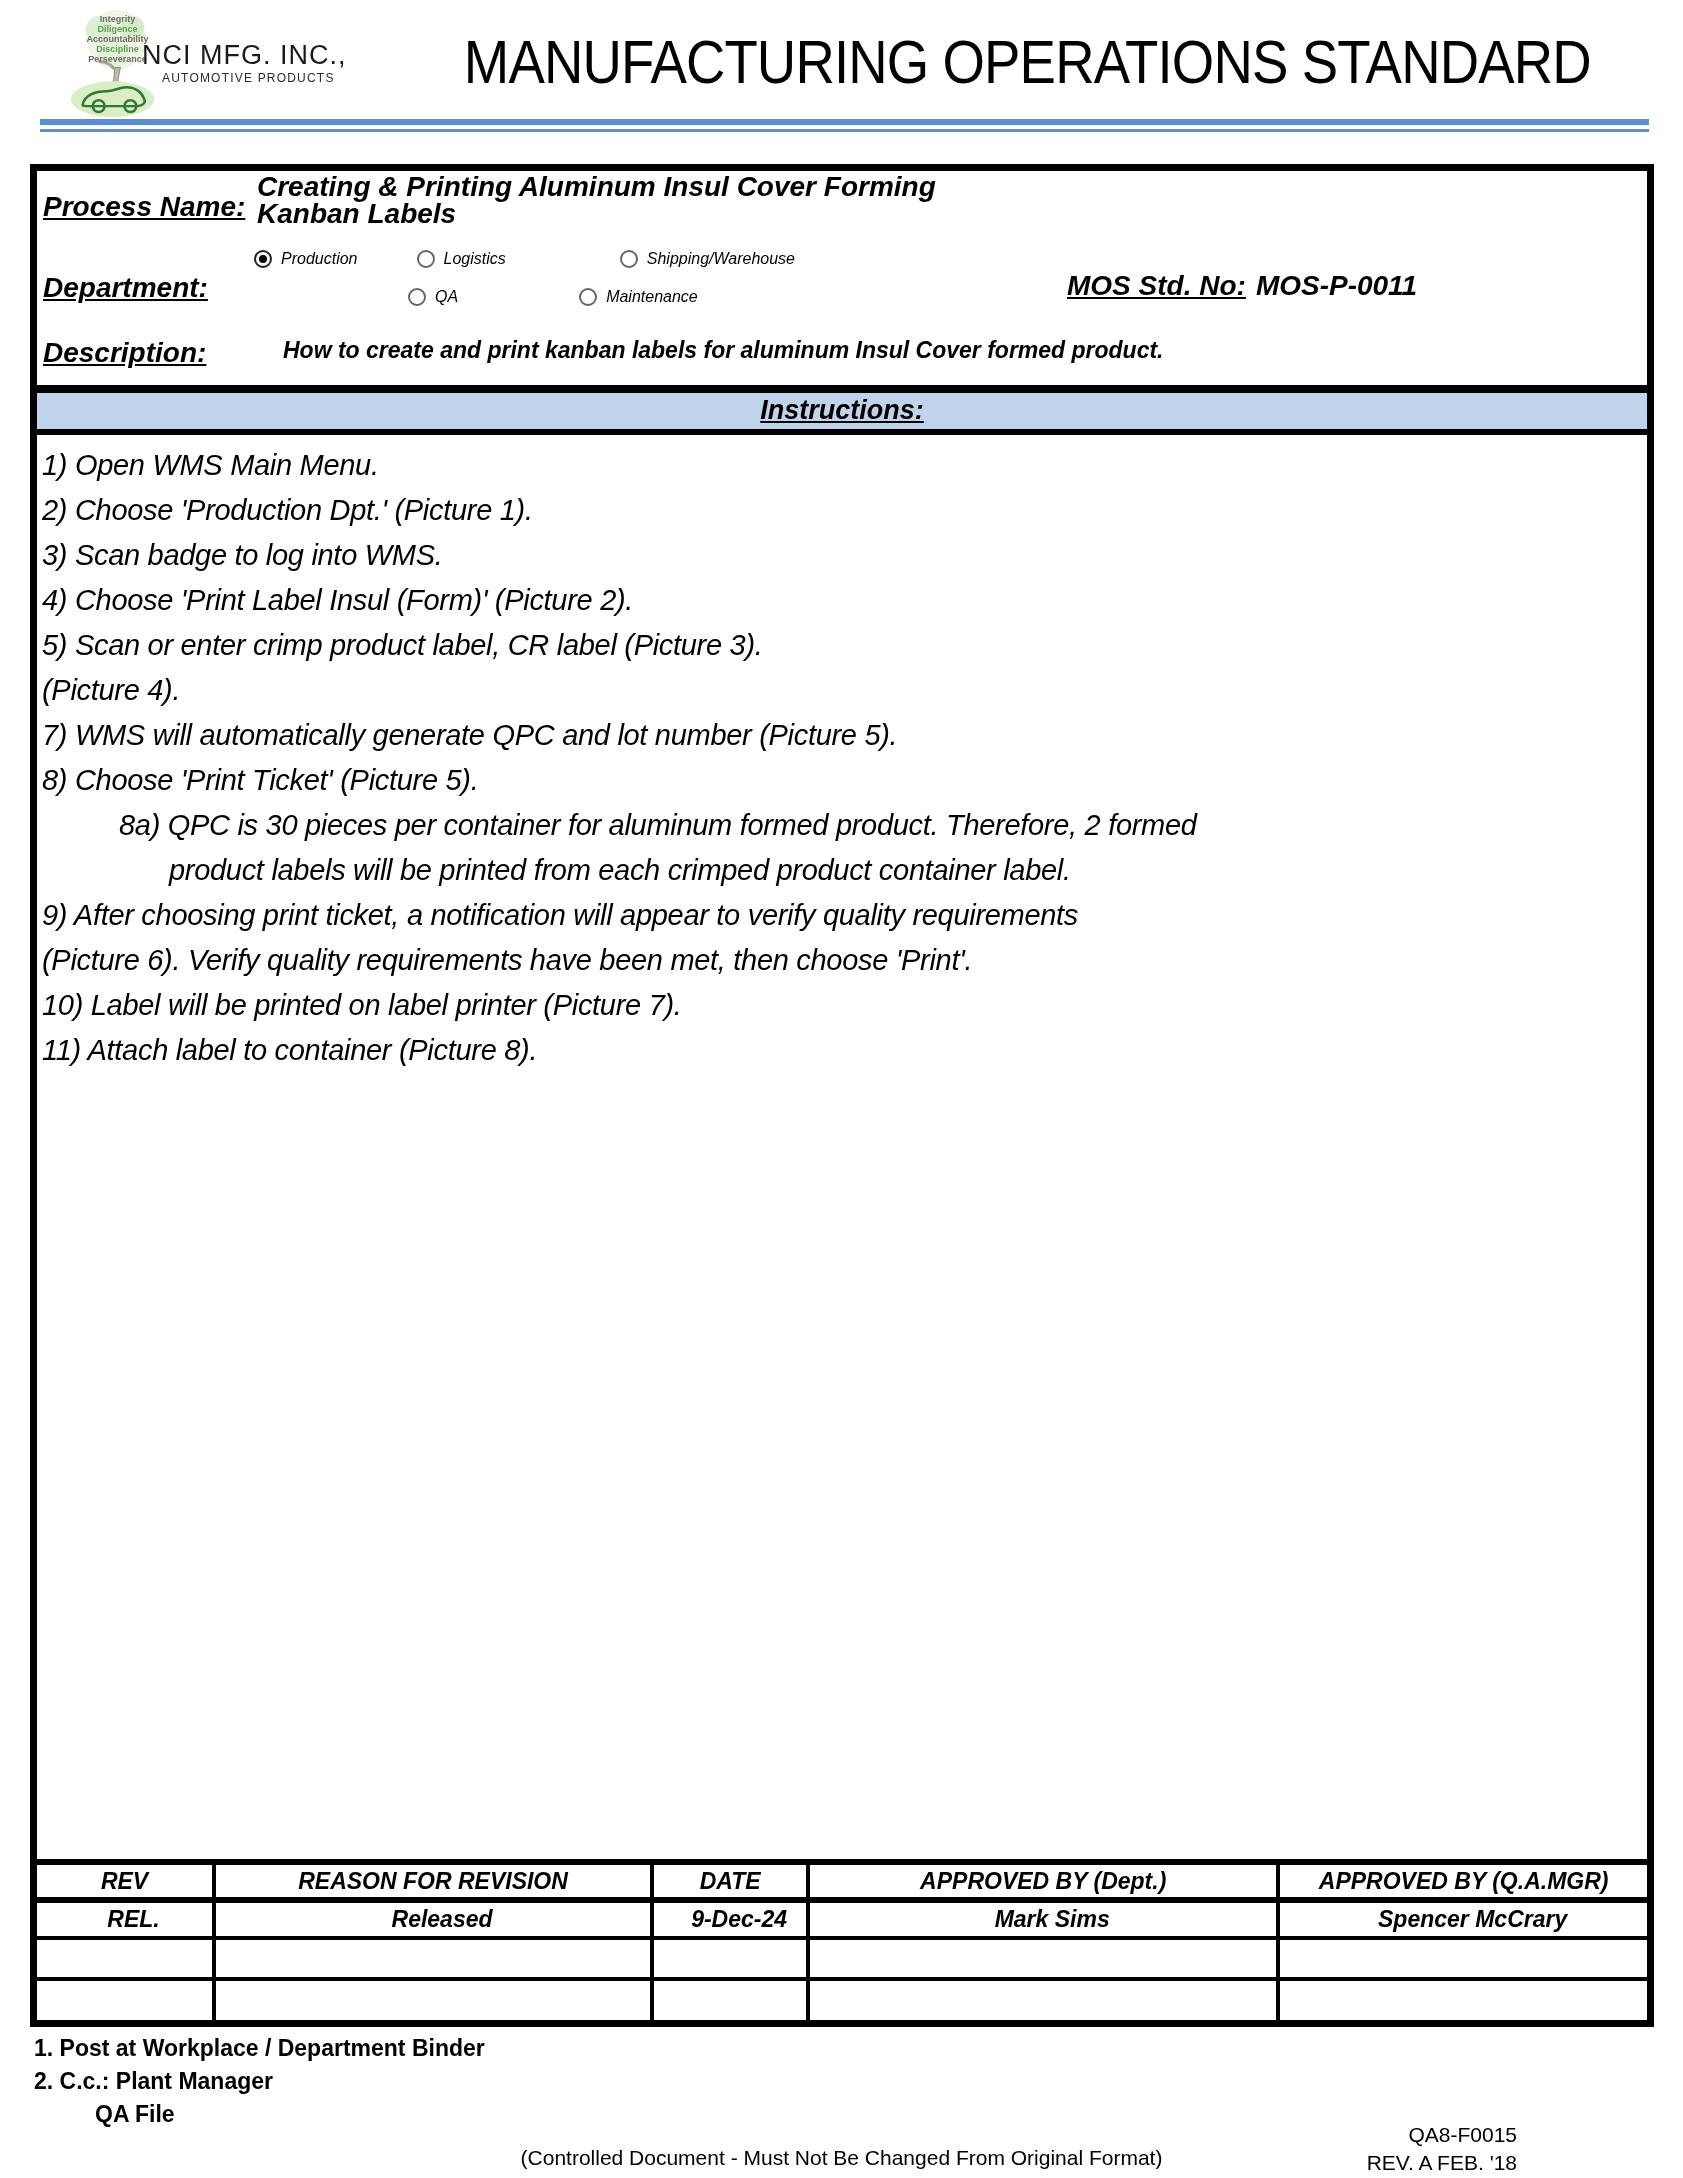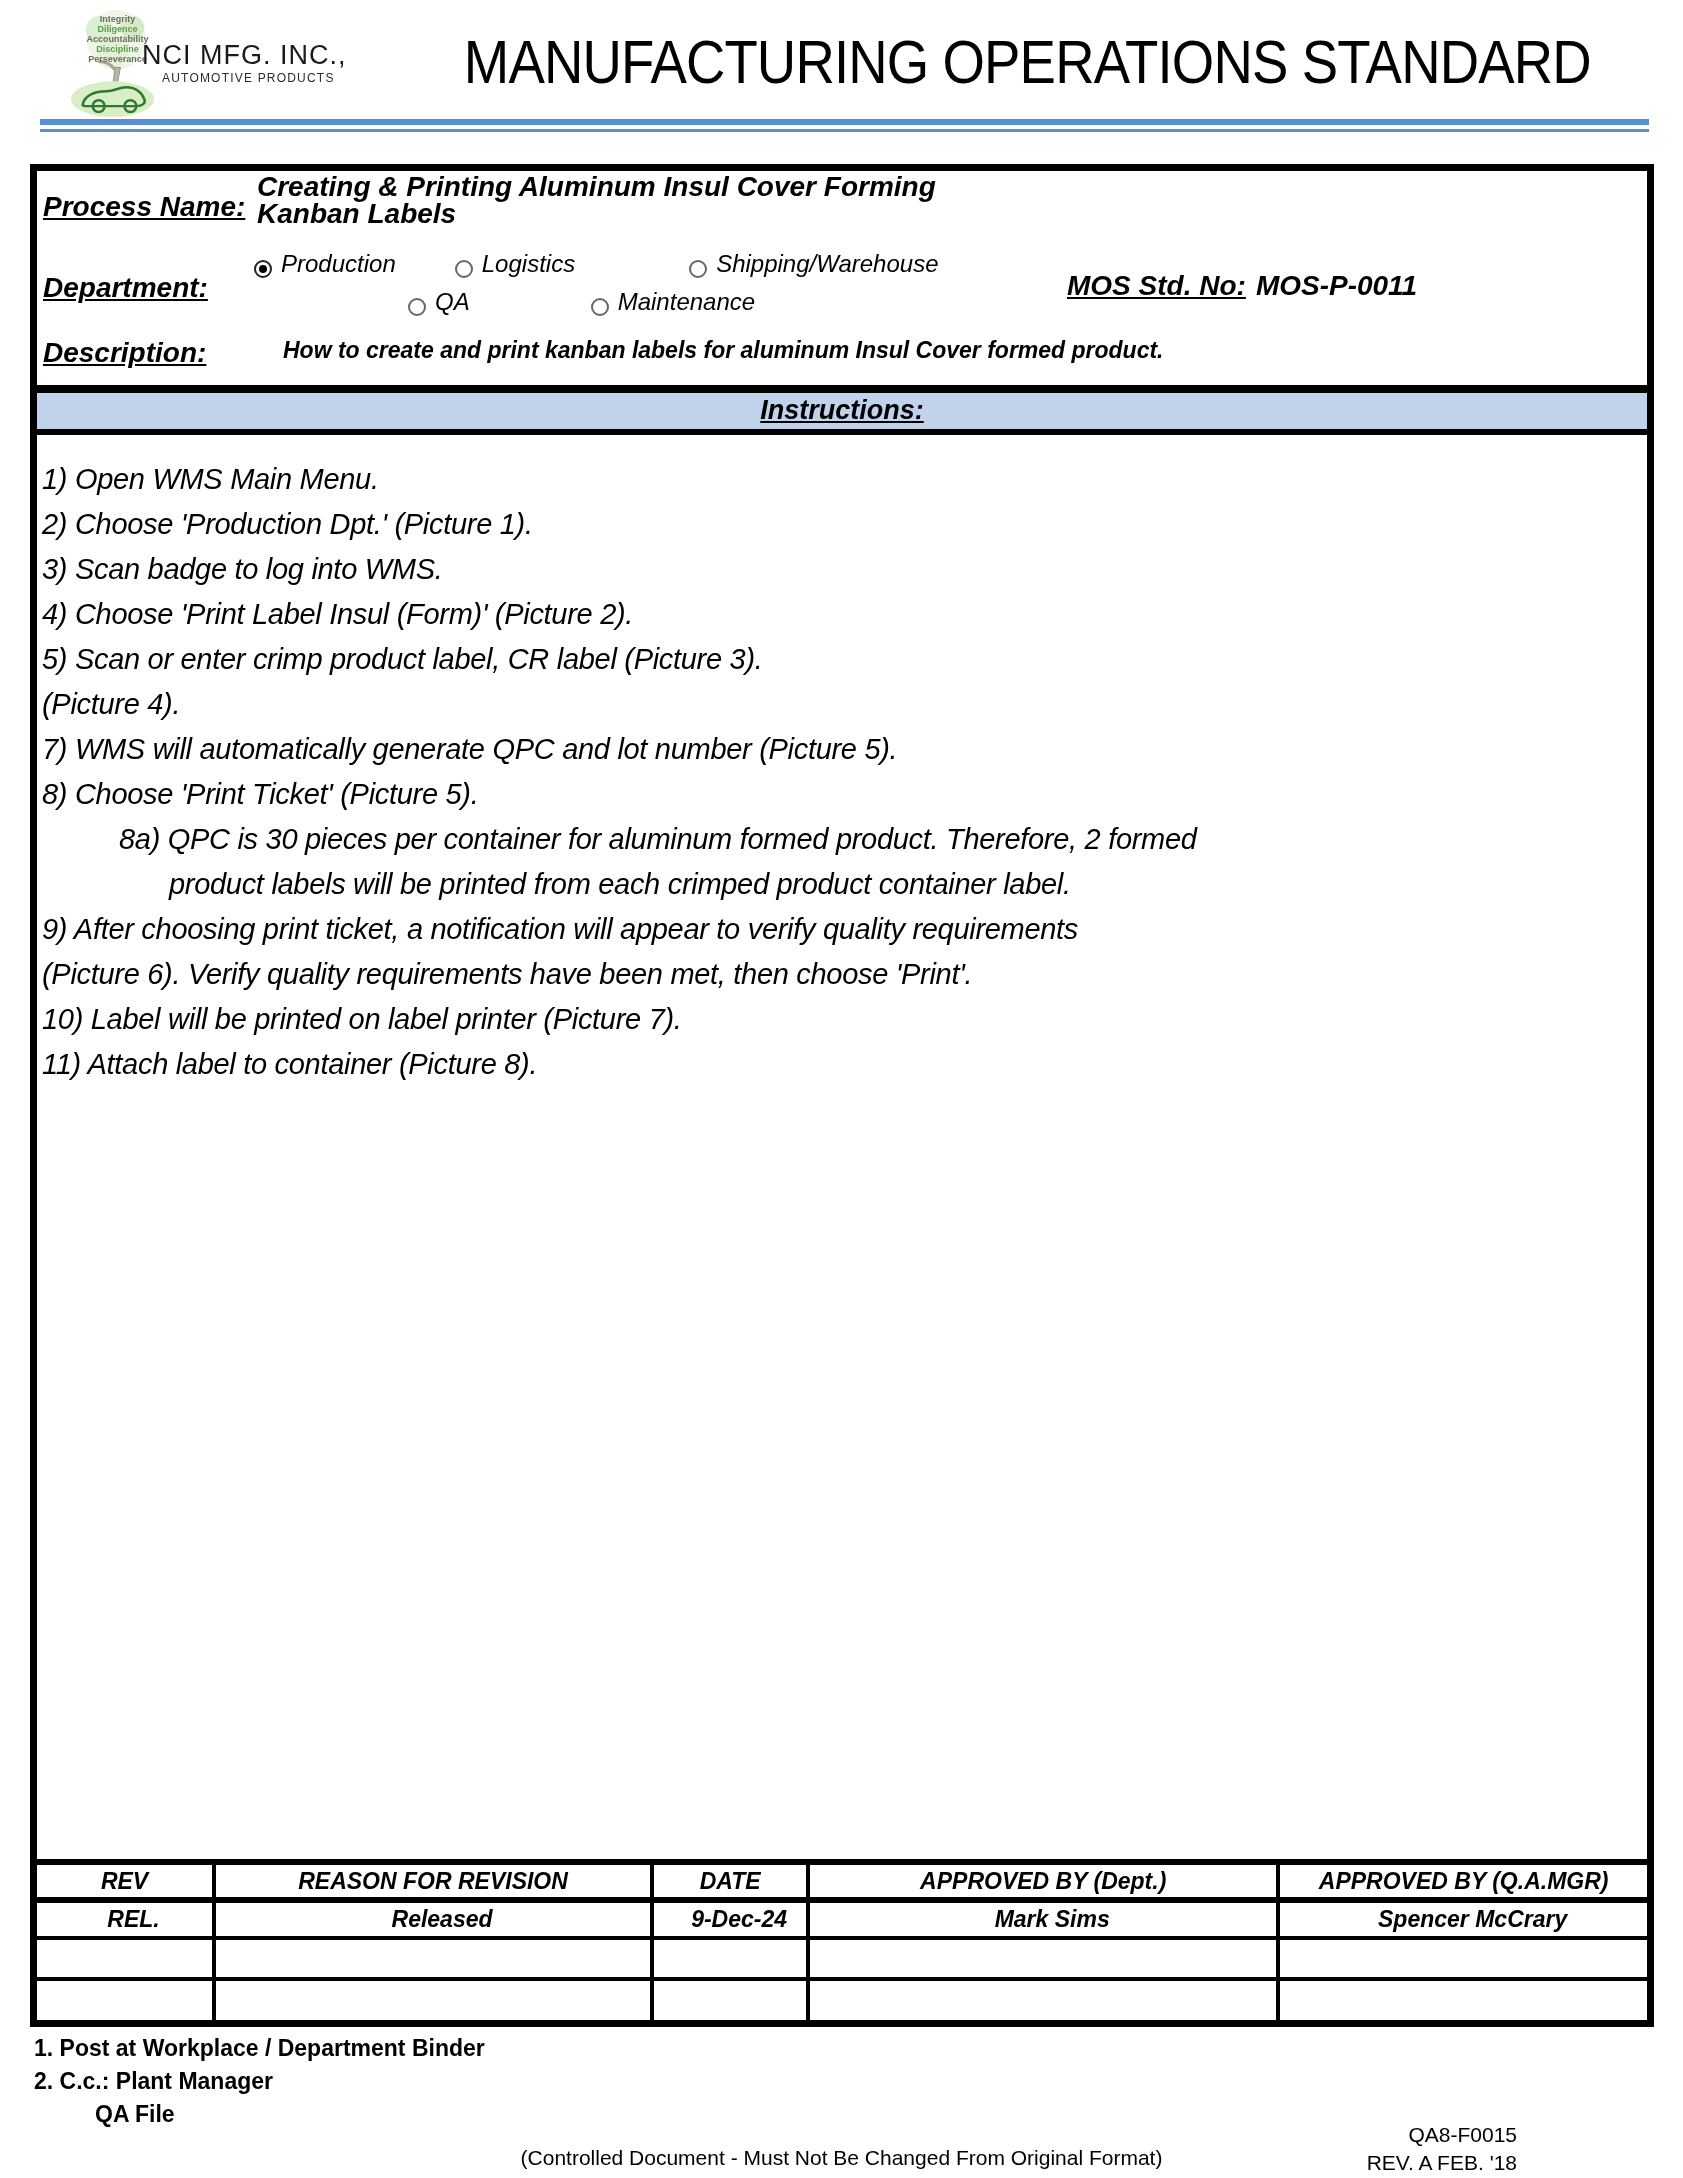--- a/index.html
+++ b/index.html
@@ -38,34 +38,34 @@
   .lbl-description{left:6px;top:166px;}
   .process-value{position:absolute;left:220px;top:2px;font-size:28px;font-weight:bold;line-height:27px;white-space:nowrap;}
   .date-row{position:absolute;left:946px;top:32px;white-space:nowrap;}
   .date-row .field-label-inline{font-size:28px;font-weight:bold;text-decoration:underline;}
   .date-row .field-value{font-size:25px;font-weight:bold;margin-left:10px;}
   .mos-row{position:absolute;left:1030px;top:99px;white-space:nowrap;}
   .mos-row .field-label-inline{font-size:28px;font-weight:bold;text-decoration:underline;}
   .mos-row .field-value{font-size:28px;font-weight:bold;margin-left:10px;}
   .dept-row1{position:absolute;left:217px;top:79px;white-space:nowrap;}
   .dept-row2{position:absolute;left:371px;top:117px;white-space:nowrap;}
-  .radio-opt{display:inline-flex;align-items:flex-end;font-size:24px;}
+  .radio-opt{display:inline-flex;align-items:flex-start;font-size:16px;}
   .dept-row1 .radio-opt:nth-child(1){margin-right:59px;}
   .dept-row1 .radio-opt:nth-child(2){margin-right:114px;}
   .dept-row2 .radio-opt:nth-child(1){margin-right:121px;}
   .radio-circle{display:inline-block;width:18px;height:18px;border:2px solid #666;border-radius:50%;margin-right:9px;position:relative;background:#fff;}
   .radio-circle.selected{border-color:#222;}
   .radio-circle.selected::after{content:"";position:absolute;left:3px;top:3px;width:8px;height:8px;border-radius:50%;background:#000;}
   .desc-value{position:absolute;left:246px;top:166px;font-size:23px;font-weight:bold;white-space:nowrap;}
 
   .instructions-bar{flex:0 0 auto;border-top:8px solid #000;border-bottom:6px solid #000;
     background:var(--instr-bg);text-align:center;padding:2px 0 3px 0;}
   .instructions-bar span{font-size:27px;font-weight:bold;text-decoration:underline;}
 
-  .instructions-body{flex:1 1 auto;position:relative;padding:22px 8px 0 5px;overflow:hidden;border-radius:10px;}
+  .instructions-body{flex:1 1 auto;position:relative;padding:8px 8px 0 5px;overflow:hidden;border-radius:10px;}
   .instr-line{font-size:29px;line-height:45px;white-space:nowrap;letter-spacing:-0.3px;}
 
   
   .rev-table{flex:0 0 auto;width:100%;border-collapse:collapse;table-layout:fixed;}
   .rev-table th,.rev-table td{border:4px solid #000;text-align:center;vertical-align:middle;padding:0 4px;overflow:hidden;}
   .rev-table th{font-size:23px;font-weight:bold;height:38px;border-top:6px solid #000;border-bottom:6px solid #000;}
   .rev-table td{font-size:23px;font-weight:bold;height:38px;padding-left:22px;}
   .rev-table tr:nth-child(2) td{height:41px;}
   .rev-table tr:nth-child(3) td{height:41px;}
   .rev-table th:first-child,.rev-table td:first-child{border-left:none;}

